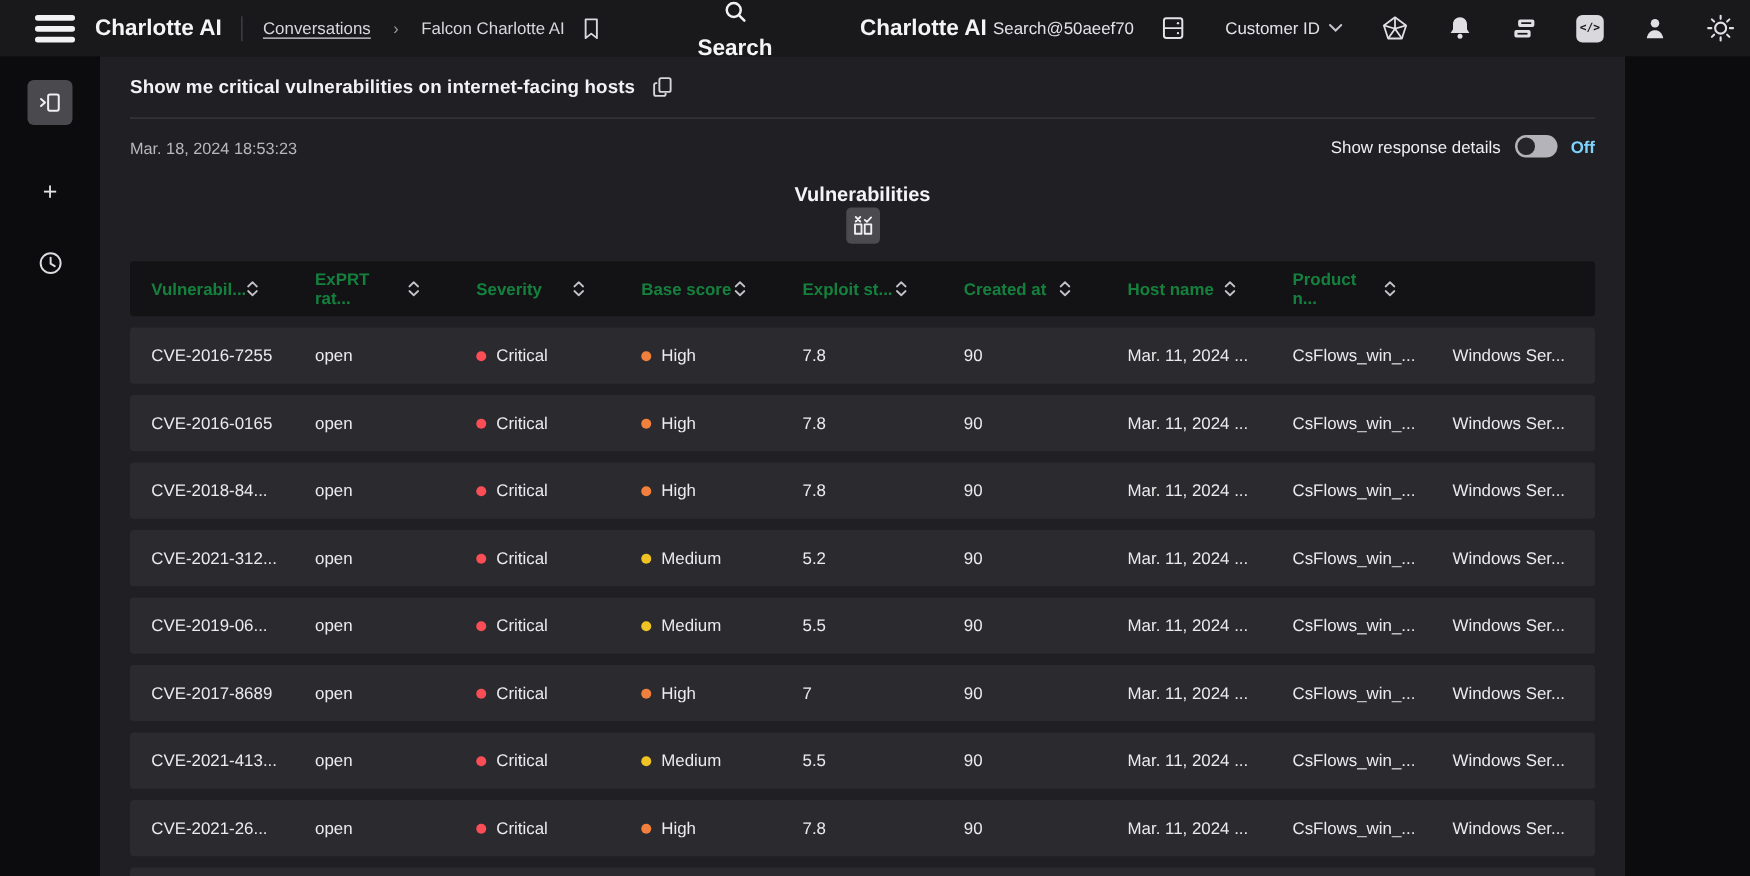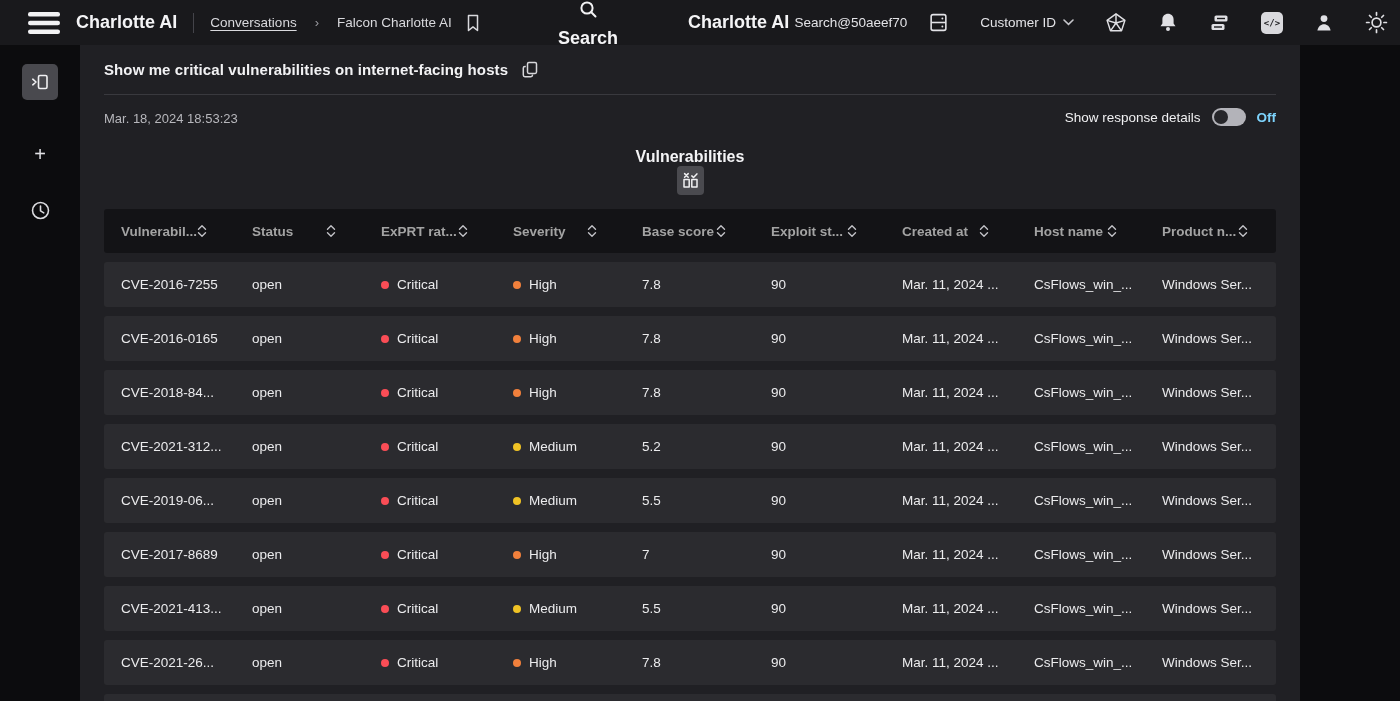--- a/index.html
+++ b/index.html
@@ -55,21 +55,21 @@
   .section-title { font-size:16px; font-weight:bold; color:#f4f4f6; }
   .colbtn { width:27px; height:29px; background:#4a4a4f; border-radius:4px; display:flex;
     align-items:center; justify-content:center; }
 
   
   .table { margin-top:14px; }
   .grid9 { display:grid; grid-template-columns:131px 129px 132px 129px 129px 131px 132px 128px 1fr;
     align-items:center; }
   .thead { background:#131316; height:44px; border-radius:3px; }
   .th { display:flex; align-items:center; padding-left:17px; font-size:13.5px; font-weight:bold;
-    color:#a3a3a3; height:100%; }
+    color:#15803d; height:100%; }
   .th .sort { margin-left:auto; margin-right:28px; display:flex; }
   .row { background:#2b2b2f; height:45px; border-radius:3px; margin-top:9px; font-size:13.5px;
     color:#ebebed; }
   .cell { padding-left:17px; display:flex; align-items:center; gap:8px; white-space:nowrap;
     overflow:hidden; }
   .dot { width:8px; height:8px; border-radius:50%; flex:0 0 auto; }
   .row.partial { height:16px; overflow:hidden; }
 </style>
 </head>
 <body>
@@ -224,29 +224,20 @@
         <div class="th">
           <span>Vulnerabil...</span>
           <span class="sort">
               <svg width="10" height="16" viewBox="0 0 10 16" fill="none" stroke="#c2c2c7" stroke-width="1.4" stroke-linecap="round" stroke-linejoin="round">
                 <path d="M1.5 6.2L5 2.8l3.5 3.4"></path>
                 <path d="M1.5 9.8L5 13.2l3.5-3.4"></path>
               </svg>
             </span>
         </div>
         <div class="th">
-          <span>Status</span>
-          <span class="sort">
-              <svg width="10" height="16" viewBox="0 0 10 16" fill="none" stroke="#c2c2c7" stroke-width="1.4" stroke-linecap="round" stroke-linejoin="round">
-                <path d="M1.5 6.2L5 2.8l3.5 3.4"></path>
-                <path d="M1.5 9.8L5 13.2l3.5-3.4"></path>
-              </svg>
-            </span>
-        </div>
-        <div class="th">
           <span>ExPRT rat...</span>
           <span class="sort">
               <svg width="10" height="16" viewBox="0 0 10 16" fill="none" stroke="#c2c2c7" stroke-width="1.4" stroke-linecap="round" stroke-linejoin="round">
                 <path d="M1.5 6.2L5 2.8l3.5 3.4"></path>
                 <path d="M1.5 9.8L5 13.2l3.5-3.4"></path>
               </svg>
             </span>
         </div>
         <div class="th">
           <span>Severity</span>

